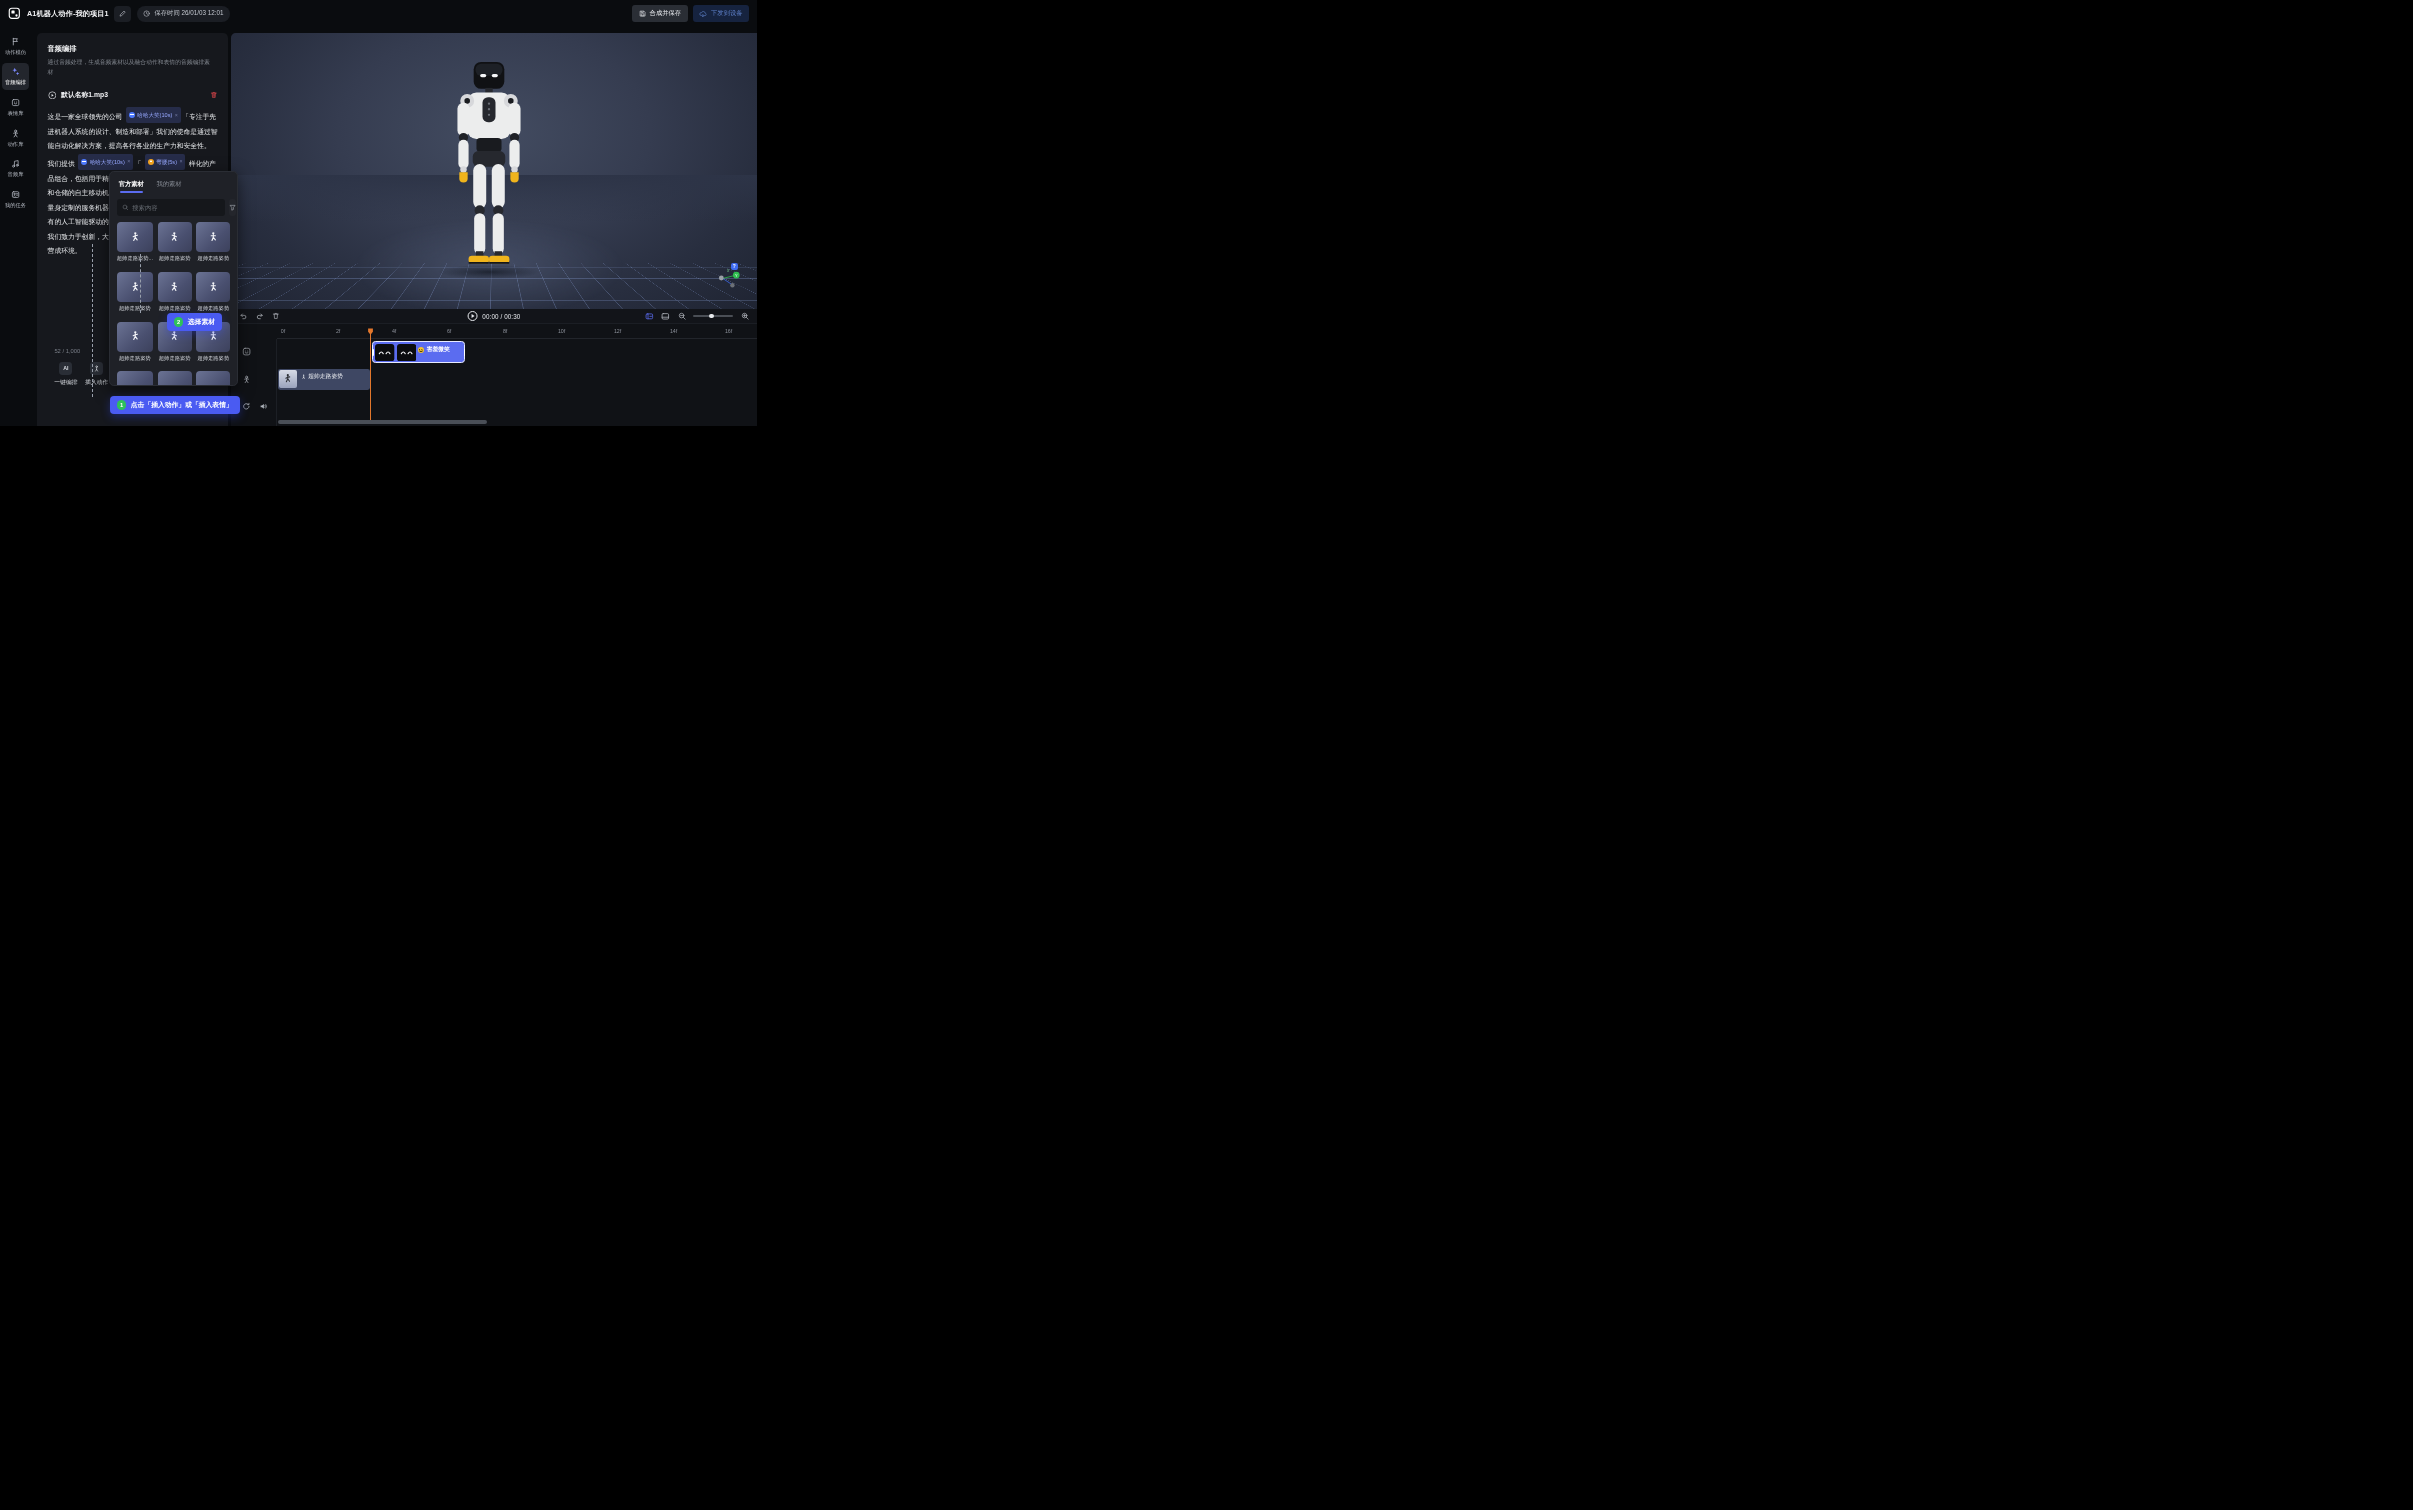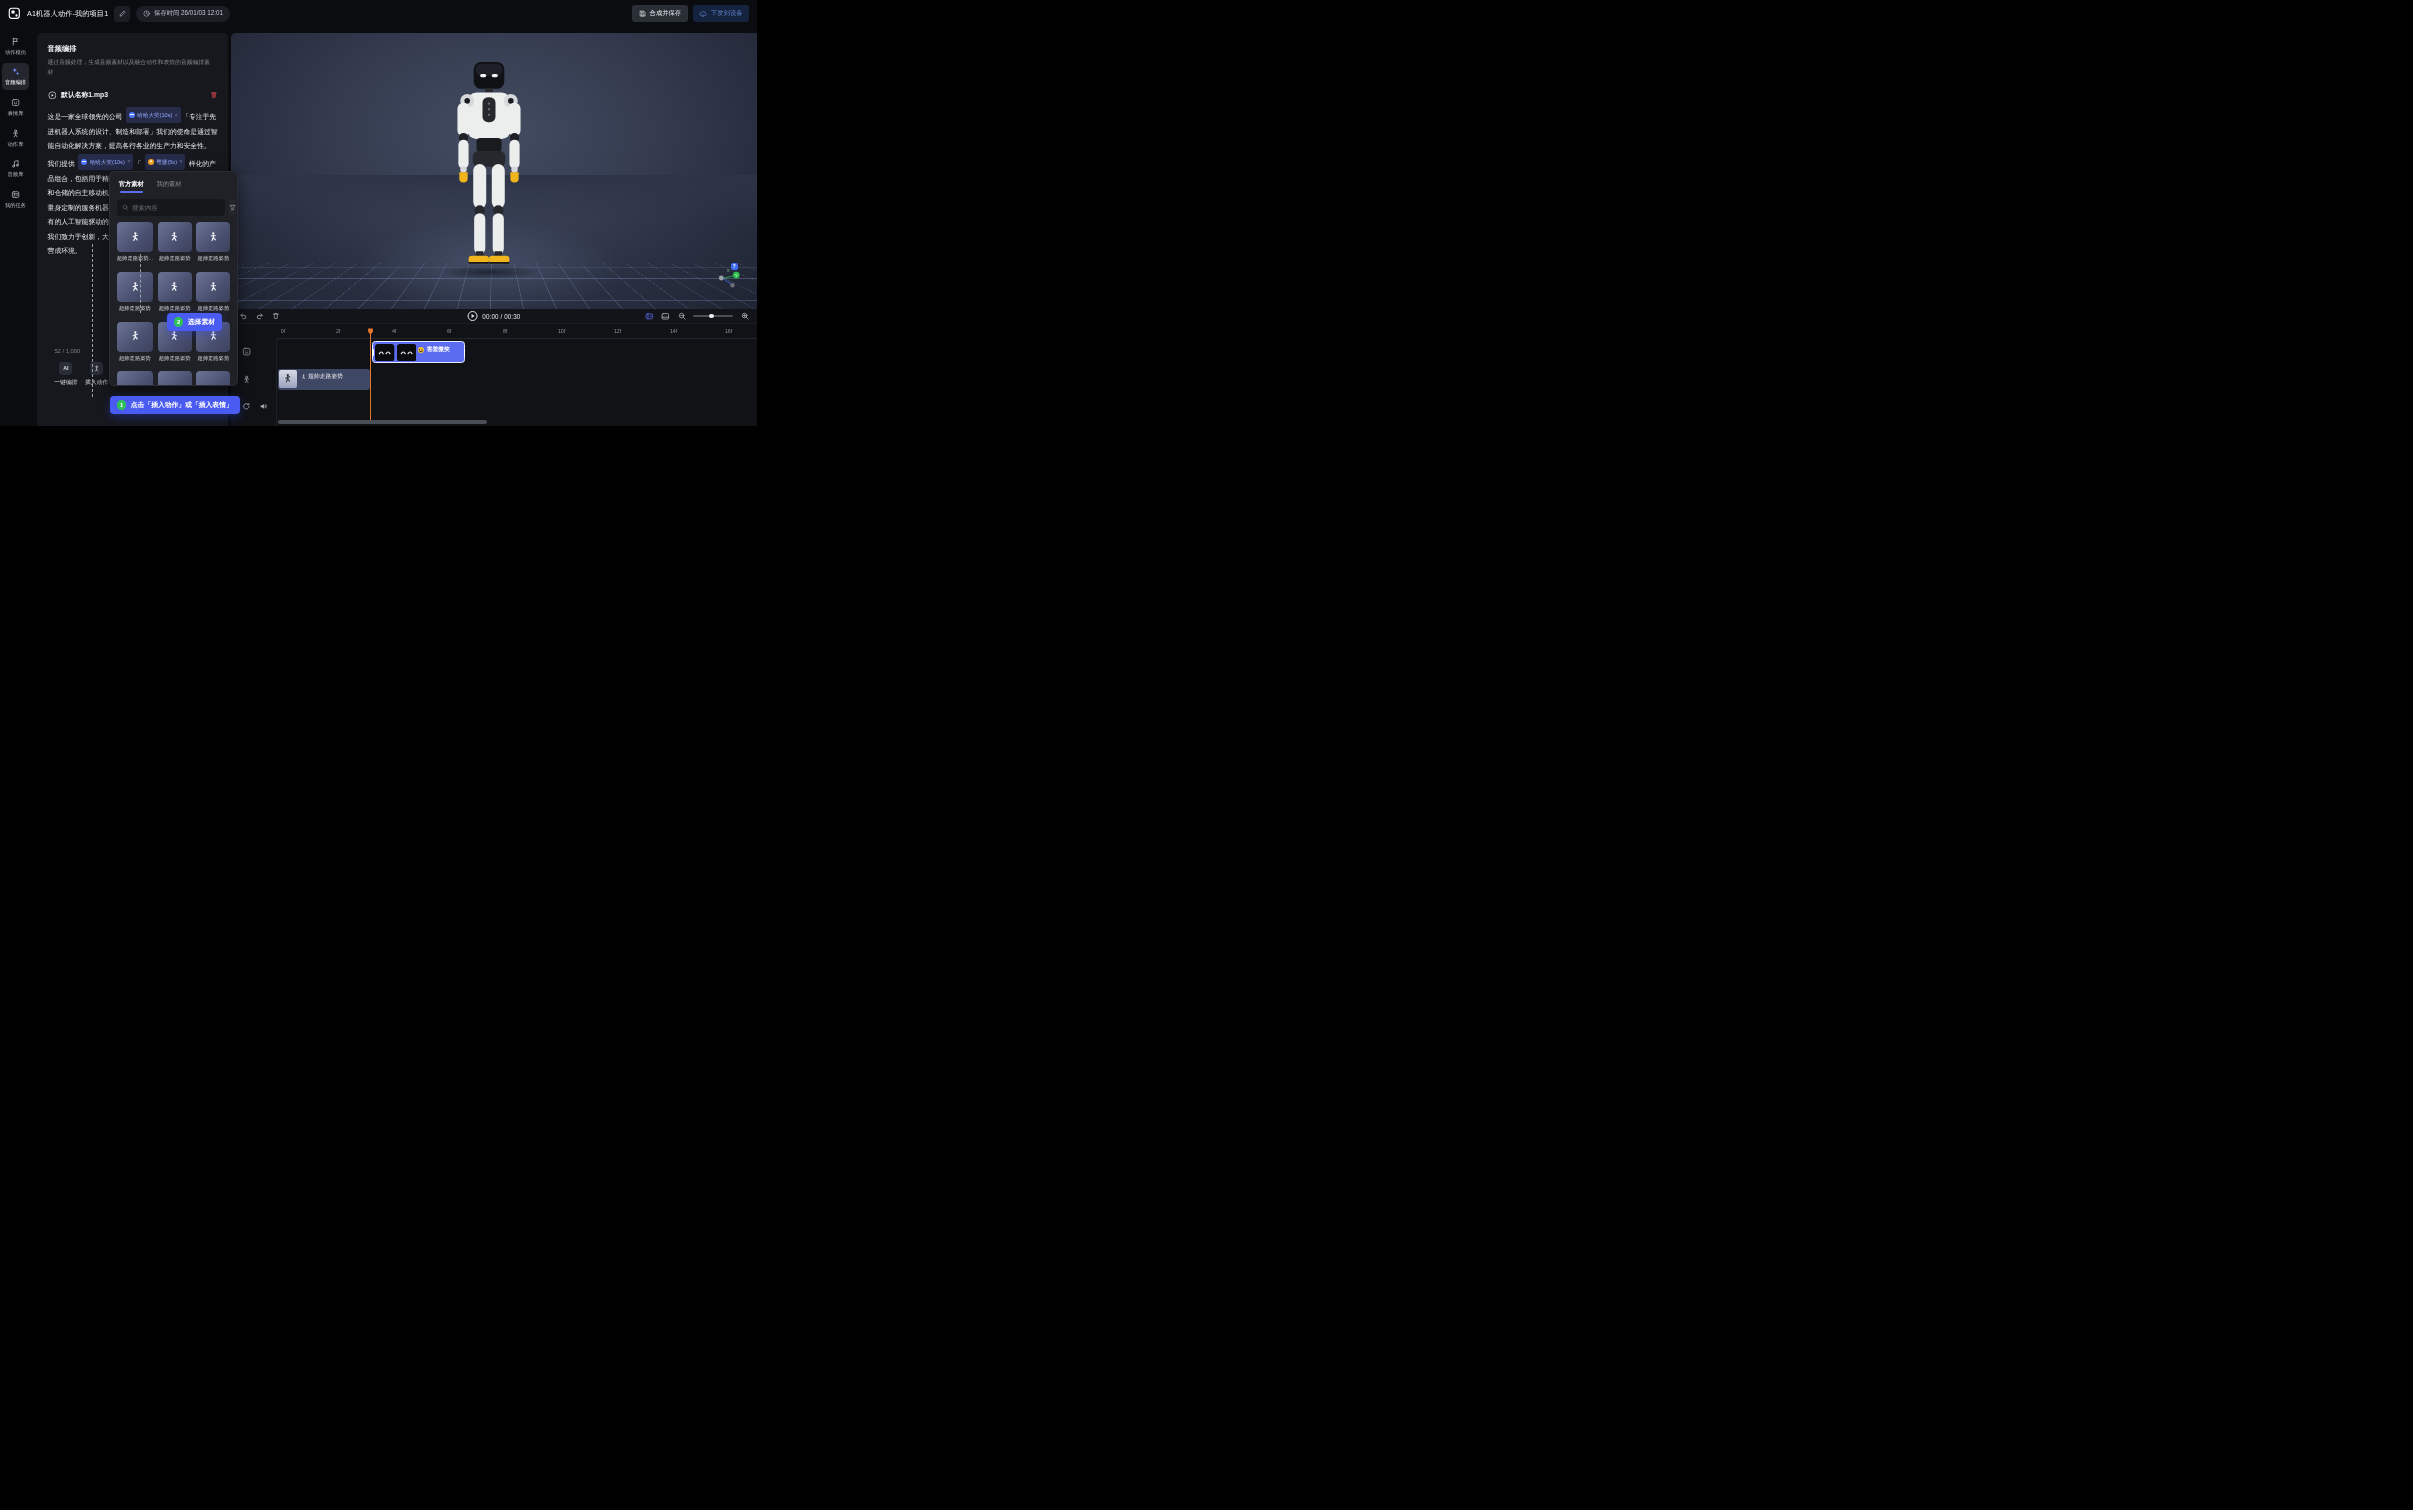--- a/index.html
+++ b/index.html
@@ -4,21 +4,21 @@
 <style>
   *{margin:0;padding:0;box-sizing:border-box}
   body{background:#000;font-family:"Liberation Sans","DejaVu Sans",sans-serif}
   .app{position:relative;width:757px;height:426px;background:#0a0c0f;color:#e8eaed;overflow:hidden;font-family:"Liberation Sans","DejaVu Sans",sans-serif}
   .ic{display:inline-flex;align-items:center;justify-content:center}
   svg{display:block}
 
   
   .topbar{position:absolute;left:0;top:0;right:0;height:27.5px;display:flex;align-items:center;padding:0 7.7px;background:#0a0c0f;z-index:30}
   .logo{margin-right:6.8px}
-  .doc-title{font-size:7.2px;font-weight:400;color:#f2f3f5;letter-spacing:0.1px}
+  .doc-title{font-size:7.2px;font-weight:700;color:#f2f3f5;letter-spacing:0.1px}
   .icon-btn{margin-left:5.8px;width:16.4px;height:16.4px;border:none;border-radius:3.9px;background:#1b1e24;color:#c8ccd4;display:flex;align-items:center;justify-content:center;cursor:pointer}
   .save-pill{margin-left:5.8px;height:16.4px;border-radius:8.2px;background:#1b1e24;display:flex;align-items:center;gap:3.9px;padding:0 6.8px;color:#c2c6ce;font-size:6.3px}
   .tb-spacer{flex:1}
   .btn-dark,.btn-deploy{height:17.4px;border:none;border-radius:2.9px;display:flex;align-items:center;gap:3.9px;padding:0 6.8px;font-size:6.3px;cursor:pointer;font-family:inherit}
   .btn-dark{background:#2a2e35;color:#eceef2}
   .btn-deploy{margin-left:4.8px;background:#16233f;color:#5d7fc7}
 
   
   .sidebar{position:absolute;left:0;top:27.5px;bottom:0;width:31px;background:#0a0c0f;padding-top:4.8px;z-index:20}
   .nav-item{width:27px;margin:0 auto 3.9px;padding:4.3px 0 3.4px;border-radius:4.3px;display:flex;flex-direction:column;align-items:center;gap:2.9px;cursor:pointer;color:#b4b9c2}

